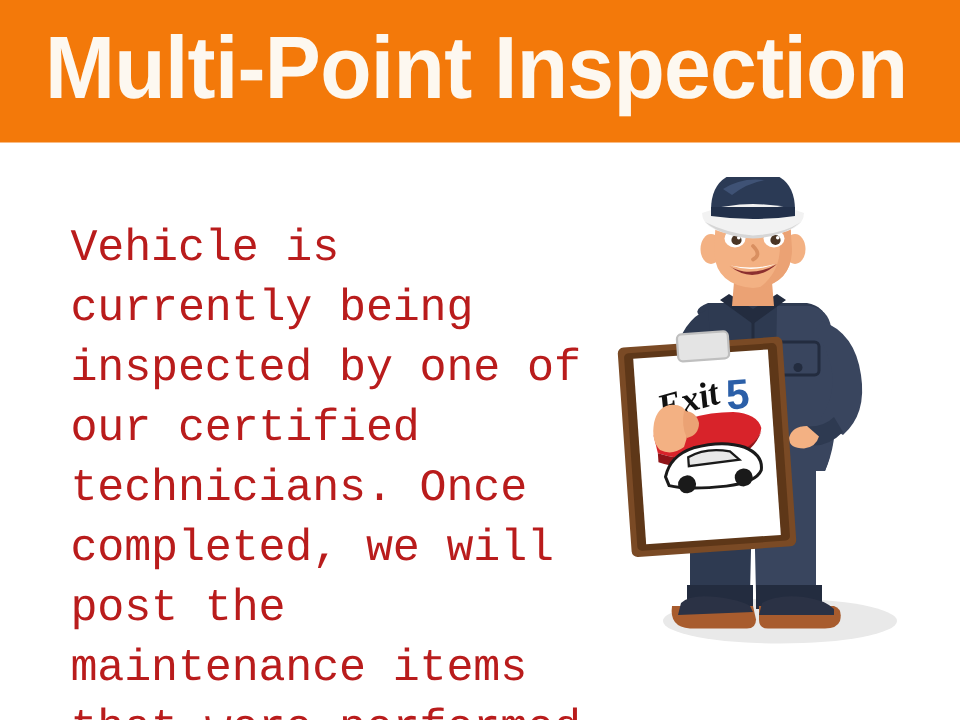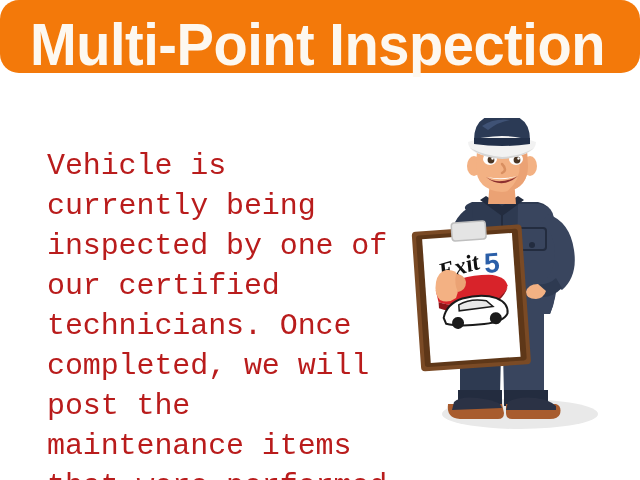--- a/index.html
+++ b/index.html
@@ -14,24 +14,23 @@
     overflow: hidden;
     position: relative;
   }
 
   
   #header-banner {
     position: absolute;
     left: 0;
     top: 0;
     width: 640px;
-    height: 73px;
+    height: 95px;
     background: #F3790A;
     box-sizing: border-box;
-    border-radius: 19px;
   }
   #header-title {
     position: absolute;
     left: 30px;
     top: 9px;
     margin: 0;
     font-family: "Liberation Sans", sans-serif;
     font-size: 59px;
     font-weight: bold;
     line-height: 72px;

